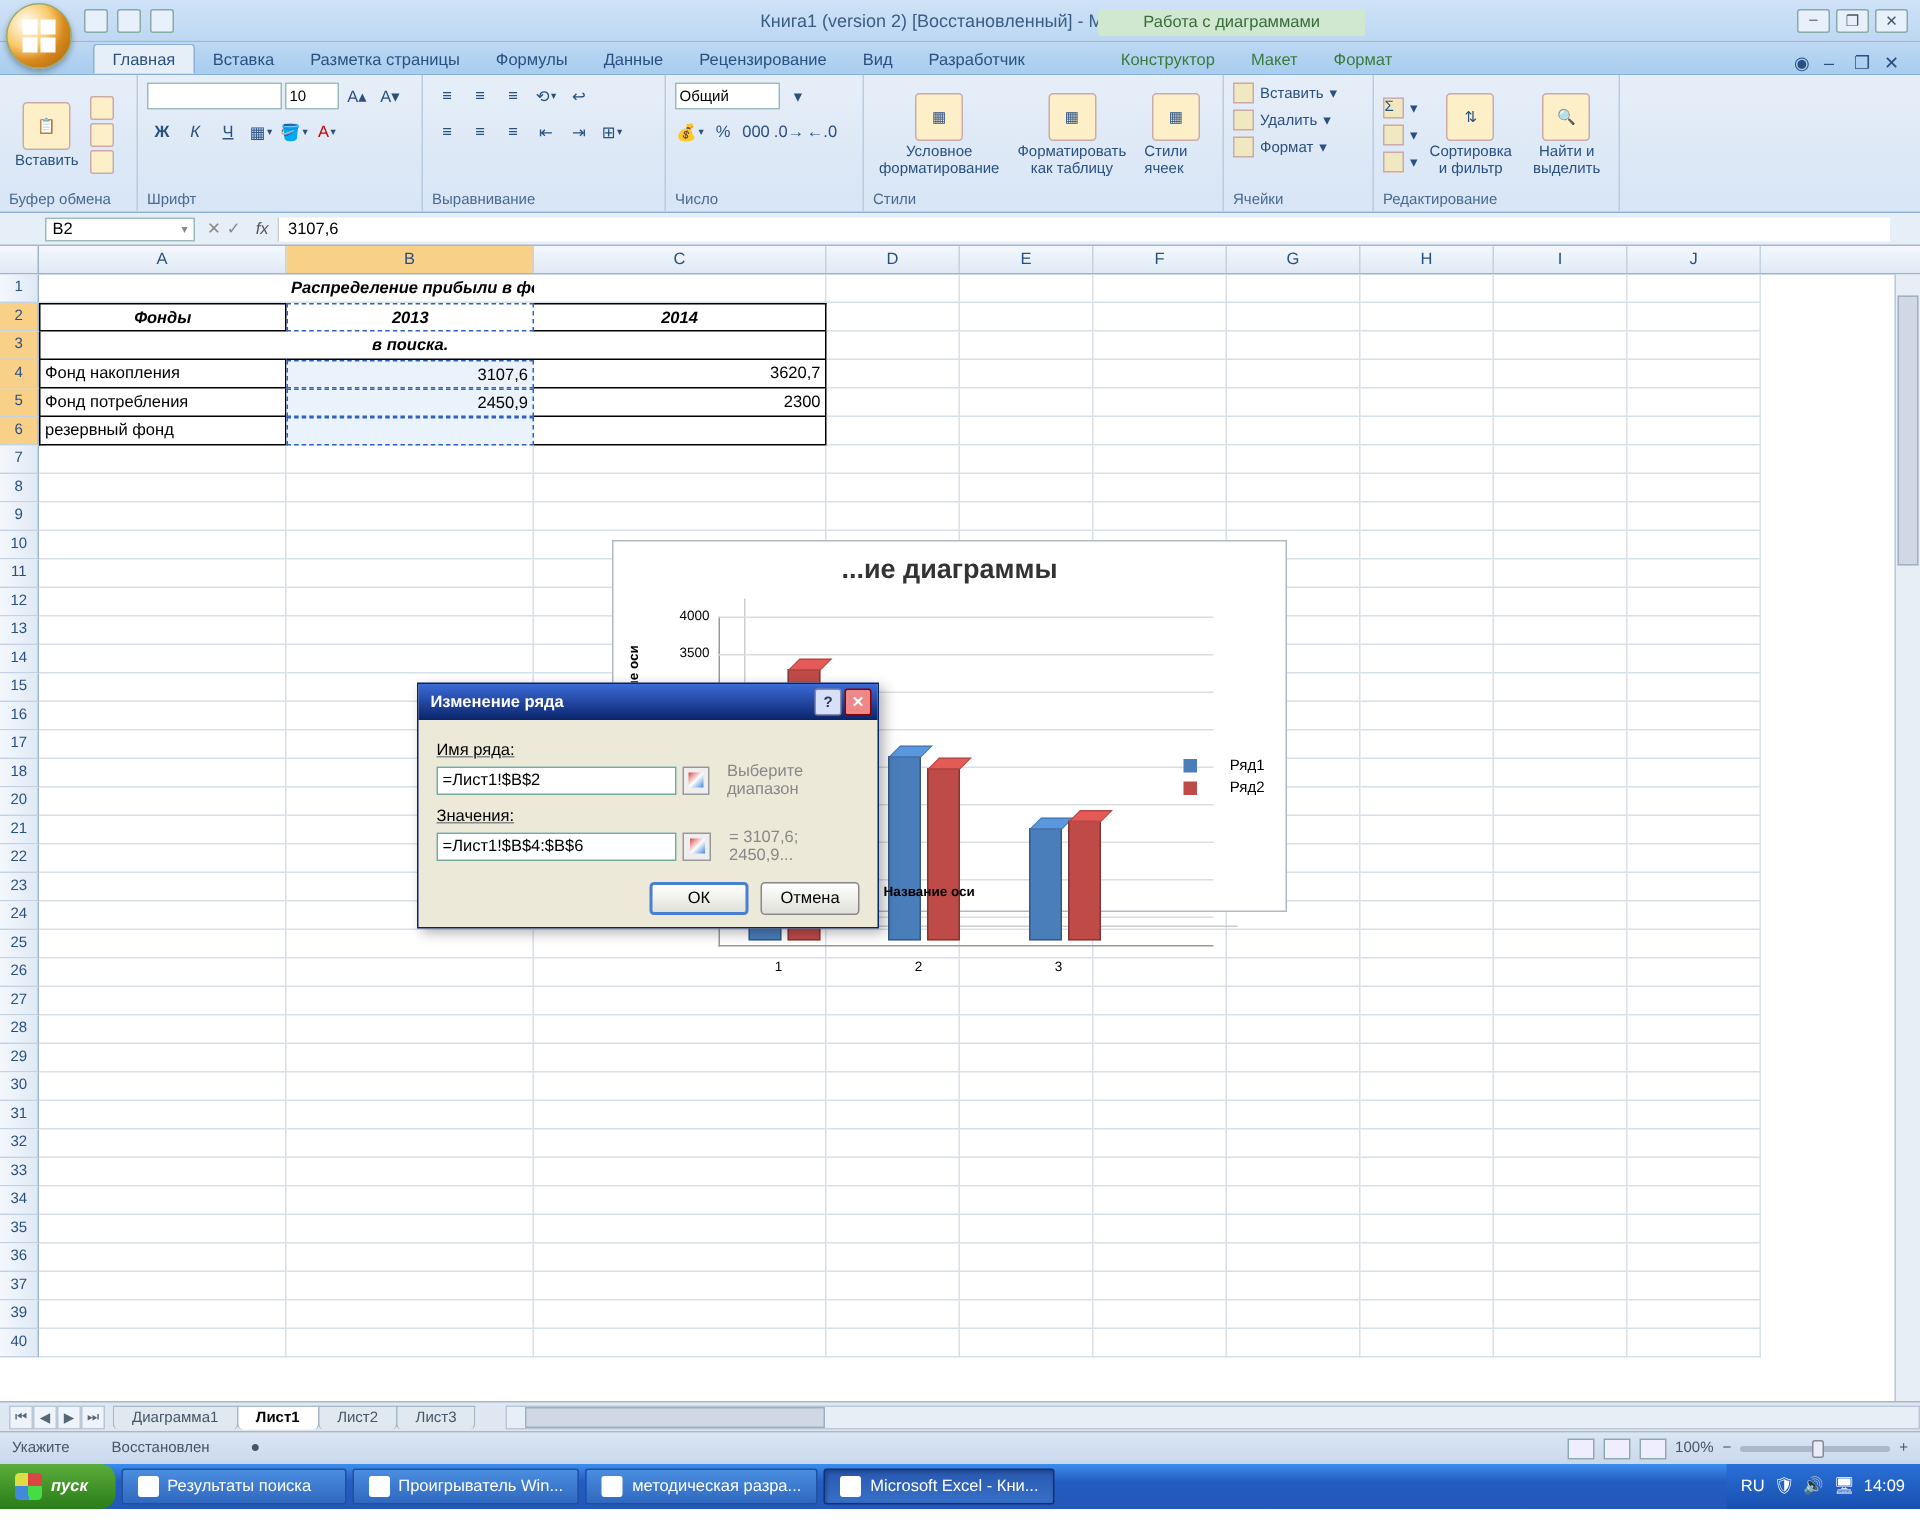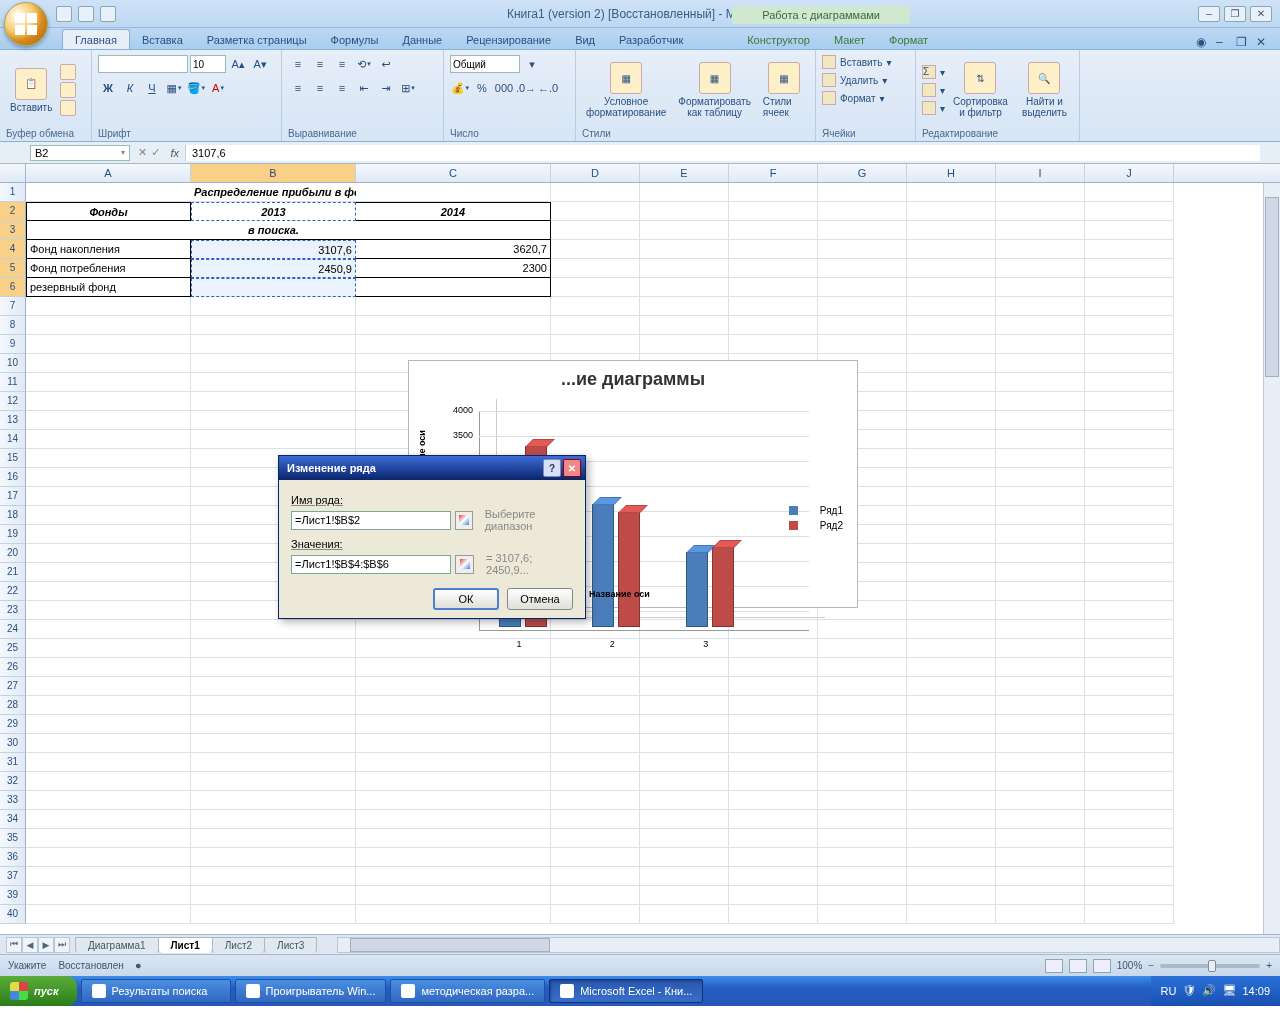--- a/index.html
+++ b/index.html
@@ -117,21 +117,21 @@
 .sheet-bar { height: 20px; background: #dfe8f2; display: flex; align-items: center; border-top: 1px solid #a8b8c8; font-size:10px;}
 .sheet-nav { display:flex; gap:0; padding:0 6px; }
 .sheet-nav span { width:16px;height:16px;display:flex;align-items:center;justify-content:center;color:#567;border:1px solid #b8c8d8;background:#eef4fa;font-size:9px;}
 .sheet-tab { padding: 2px 12px; background: #e0e8f0; border: 1px solid #a8b8c8; border-bottom: none; margin-left: -1px; color:#456; border-radius: 0 0 4px 4px;}
 .sheet-tab.active { background: #fff; font-weight: bold; color:#000;}
 .hscroll { flex:1; margin-left:20px; height:16px; background:#e8eef6; border:1px solid #b8c8d8; position:relative;}
 .hscroll .thumb { position:absolute; left:12px; width:200px; top:0;bottom:0; background:#cfd8e4;border:1px solid #a0b0c0;}
 
 
 .status-bar { height: 22px; background: linear-gradient(#dbe6f4,#c8d8ec); display: flex; align-items: center; padding: 0 8px; font-size: 10px; color: #456; border-top:1px solid #a8b8c8;}
-.status-bar .sl { padding-right: 12px; }
+.status-bar .sl { padding-right: 28px; }
 .zoom { margin-left:auto; display:flex; align-items:center; gap:6px; }
 .zoom .vb { width:18px;height:14px;border:1px solid #8aa;background:#eef;}
 .zoom .slider { width:100px; height:4px; background:#aab8c8; position:relative; border-radius:2px;}
 .zoom .slider .th { position:absolute; left:48px; top:-4px; width:8px;height:12px;background:#e8eef6;border:1px solid #889;border-radius:2px;}
 
 
 .taskbar { height: 30px; background: linear-gradient(#3b8eed, #245cc0 40%, #2458b8); display: flex; align-items: center; color: #fff; font-size: 11px; }
 .start { display:flex;align-items:center;gap:6px;padding:0 18px 0 10px;height:100%;background:linear-gradient(#5aad3a,#2a7c18);font-weight:bold;font-style:italic;border-radius:0 10px 10px 0;}
 .start .flag { width:18px;height:18px;background:conic-gradient(#d44 0 25%,#4d4 0 50%,#48d 0 75%,#dd4 0);border-radius:3px;}
 .task { display:flex;align-items:center;gap:6px;padding:0 10px;height:24px;margin-left:4px;background:linear-gradient(#4a8ee0,#3068c0);border:1px solid #2050a0;border-radius:2px;min-width:150px;}
@@ -558,33 +558,20 @@
         <div class="cell" data-c="D"></div>
         <div class="cell" data-c="E"></div>
         <div class="cell" data-c="F"></div>
         <div class="cell" data-c="G"></div>
         <div class="cell" data-c="H"></div>
         <div class="cell" data-c="I"></div>
         <div class="cell" data-c="J"></div>
       </div>
       <div class="gr">
         <div class="rh">18</div>
-        <div class="cell" data-c="A"></div>
-        <div class="cell" data-c="B"></div>
-        <div class="cell" data-c="C"></div>
-        <div class="cell" data-c="D"></div>
-        <div class="cell" data-c="E"></div>
-        <div class="cell" data-c="F"></div>
-        <div class="cell" data-c="G"></div>
-        <div class="cell" data-c="H"></div>
-        <div class="cell" data-c="I"></div>
-        <div class="cell" data-c="J"></div>
-      </div>
-      <div class="gr">
-        <div class="rh">19</div>
         <div class="cell" data-c="A"></div>
         <div class="cell" data-c="B"></div>
         <div class="cell" data-c="C"></div>
         <div class="cell" data-c="D"></div>
         <div class="cell" data-c="E"></div>
         <div class="cell" data-c="F"></div>
         <div class="cell" data-c="G"></div>
         <div class="cell" data-c="H"></div>
         <div class="cell" data-c="I"></div>
         <div class="cell" data-c="J"></div>

